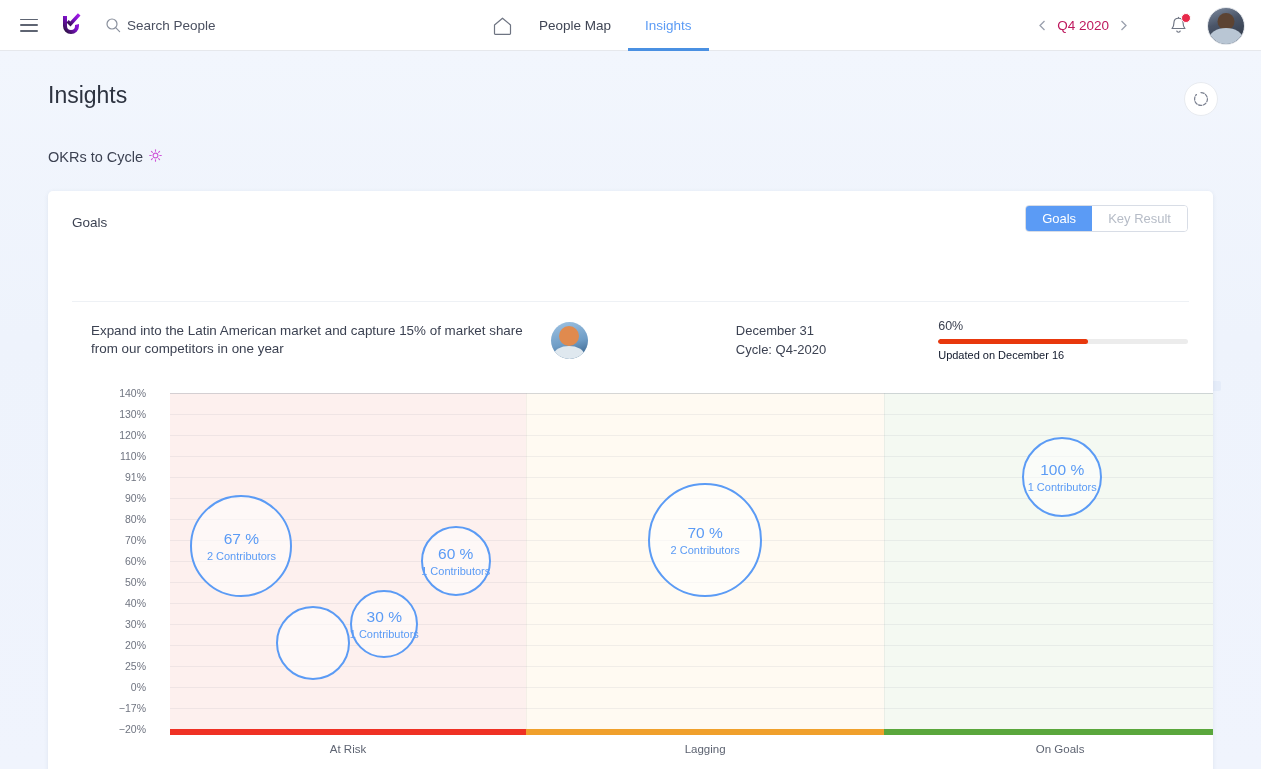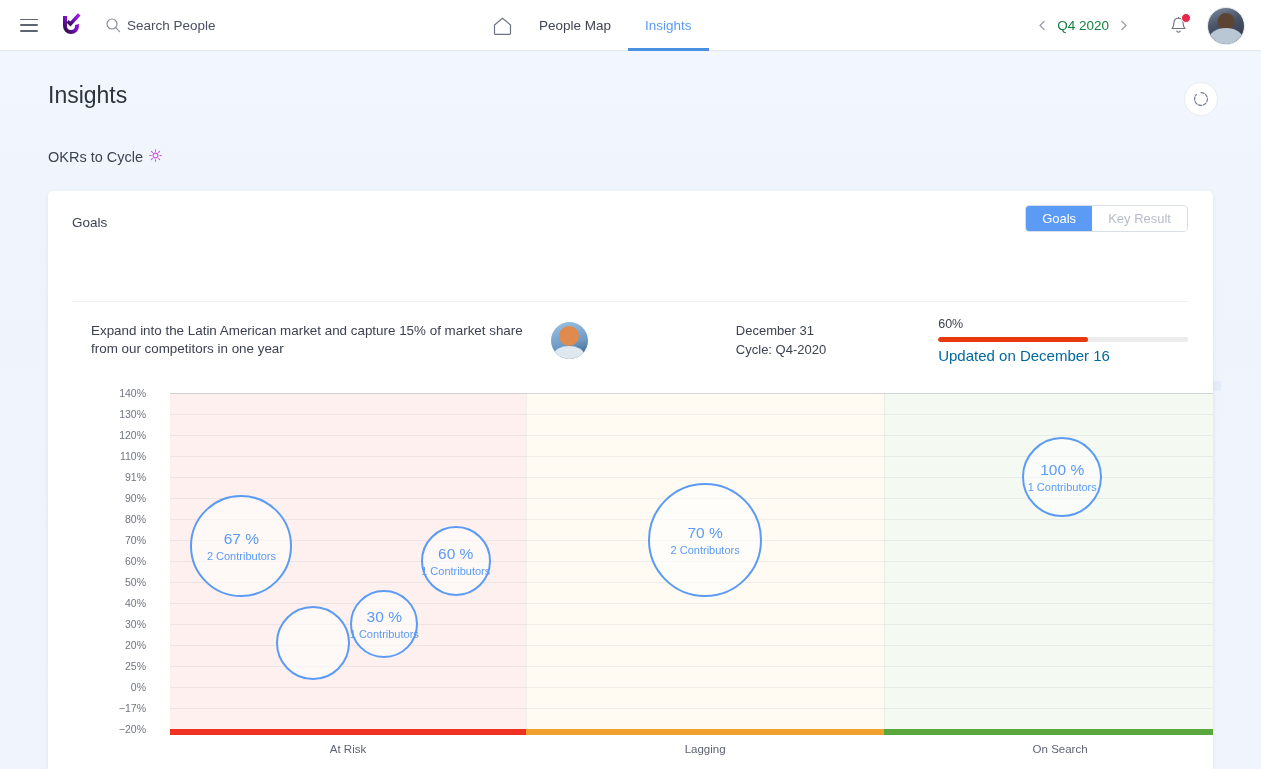--- a/index.html
+++ b/index.html
@@ -59,21 +59,21 @@
   }
 
   .nav-right {
     position: absolute; right: 16px; top: 0; height: 51px;
     display: flex; align-items: center; gap: 0;
   }
   .qnav-arrow {
     width: 22px; height: 51px; display:flex; align-items:center; justify-content:center;
     cursor: pointer; color: #9aa0ae; font-size: 11px;
   }
-  .quarter-label { font-size: 13.5px; color: #15803d; padding: 0 4px; white-space: nowrap; }
+  .quarter-label { font-size: 13.5px; color: #be185d; padding: 0 4px; white-space: nowrap; }
   .bell-wrap { position: relative; width: 34px; height: 34px; display:flex; align-items:center; justify-content:center; margin-left: 26px; cursor:pointer; }
   .bell-badge {
     position: absolute; top: 4px; right: 4px;
     width: 10px; height: 10px; border-radius: 50%;
     background: #e8294a; border: 1.5px solid #fff;
   }
   .avatar-top {
     width: 38px; height: 38px; border-radius: 50%; margin-left: 12px;
     background: linear-gradient(160deg,#7f8ca0 0%,#4a5568 40%,#2c3442 100%);
     position: relative; overflow: hidden; cursor: pointer; border: 1px solid #e3e6eb;
@@ -170,21 +170,21 @@
   }
   .goal-dates {
     margin-left: 148px; font-size: 13px; line-height: 19px; color: #3c4252; white-space: nowrap;
   }
   .goal-prog { margin-left: 112px; width: 252px; }
   .prog-pct { font-size: 12.5px; color: #3c4252; margin-bottom: 6px; }
   .prog-track {
     width: 250px; height: 5px; background: #ececec; border-radius: 3px; overflow: hidden;
   }
   .prog-fill { height: 5px; background: #e8380d; border-radius: 3px; }
-  .prog-upd { font-size: 15px; color: #0369a1; margin-top: 5px; }
+  .prog-upd { font-size: 11px; color: #0f172a; margin-top: 5px; }
 
   
   .chart {
     position: absolute; left: 0; top: 200px;
     width: 1165px; height: 370px;
   }
   .y-axis {
     position: absolute; left: 0; top: 0; width: 110px; height: 335px;
   }
   .y-tick {
@@ -438,18 +438,18 @@
           </div>
         </div>
       <div class="zonebars" id="zoneBars">
           <div class="zonebar zb-red" style="left: 0px; width: 356.044px;"></div>
           <div class="zonebar zb-orange" style="left: 356.044px; width: 358.176px;"></div>
           <div class="zonebar zb-green" style="left: 714.22px; width: 351.78px;"></div>
         </div>
       <div class="zonelabels" id="zoneLabels">
           <div class="zonelabel" style="left: 178.022px;">At Risk</div>
           <div class="zonelabel" style="left: 535.132px;">Lagging</div>
-          <div class="zonelabel" style="left: 890.11px;">On Search</div>
+          <div class="zonelabel" style="left: 890.11px;">On Goals</div>
         </div>
     </div>
 
   </div>
 </div>
 
 </body></html>

